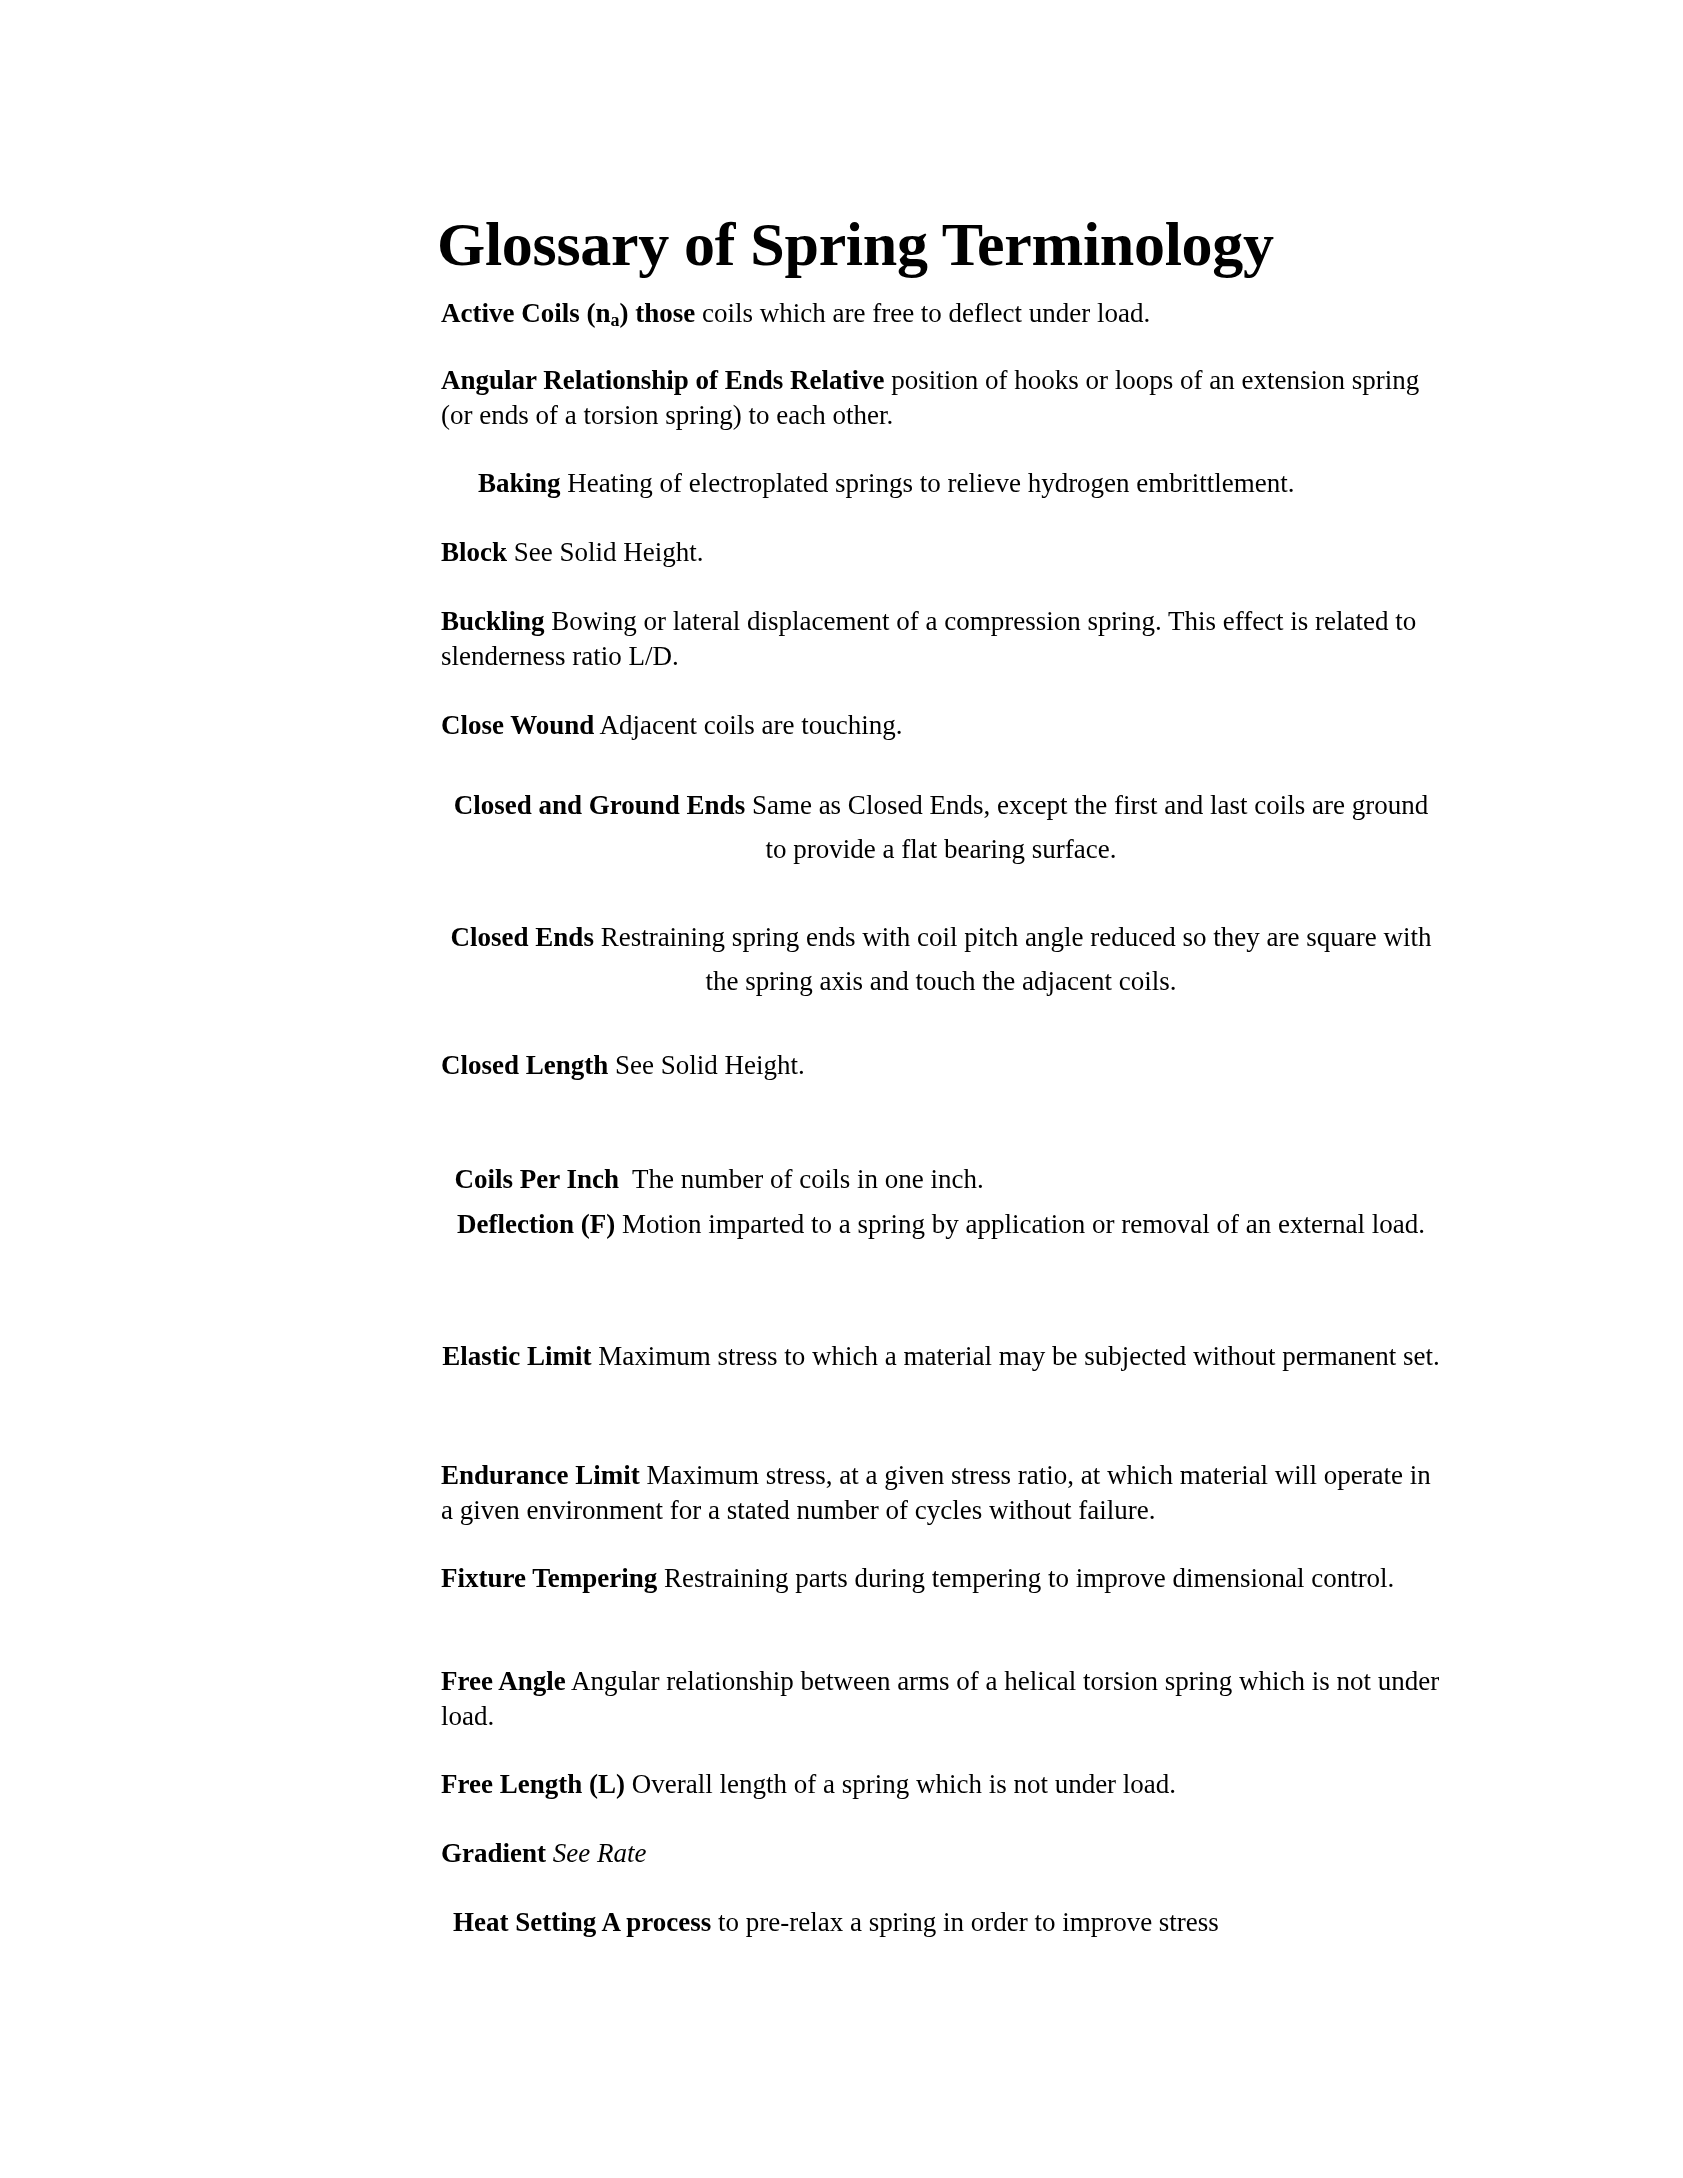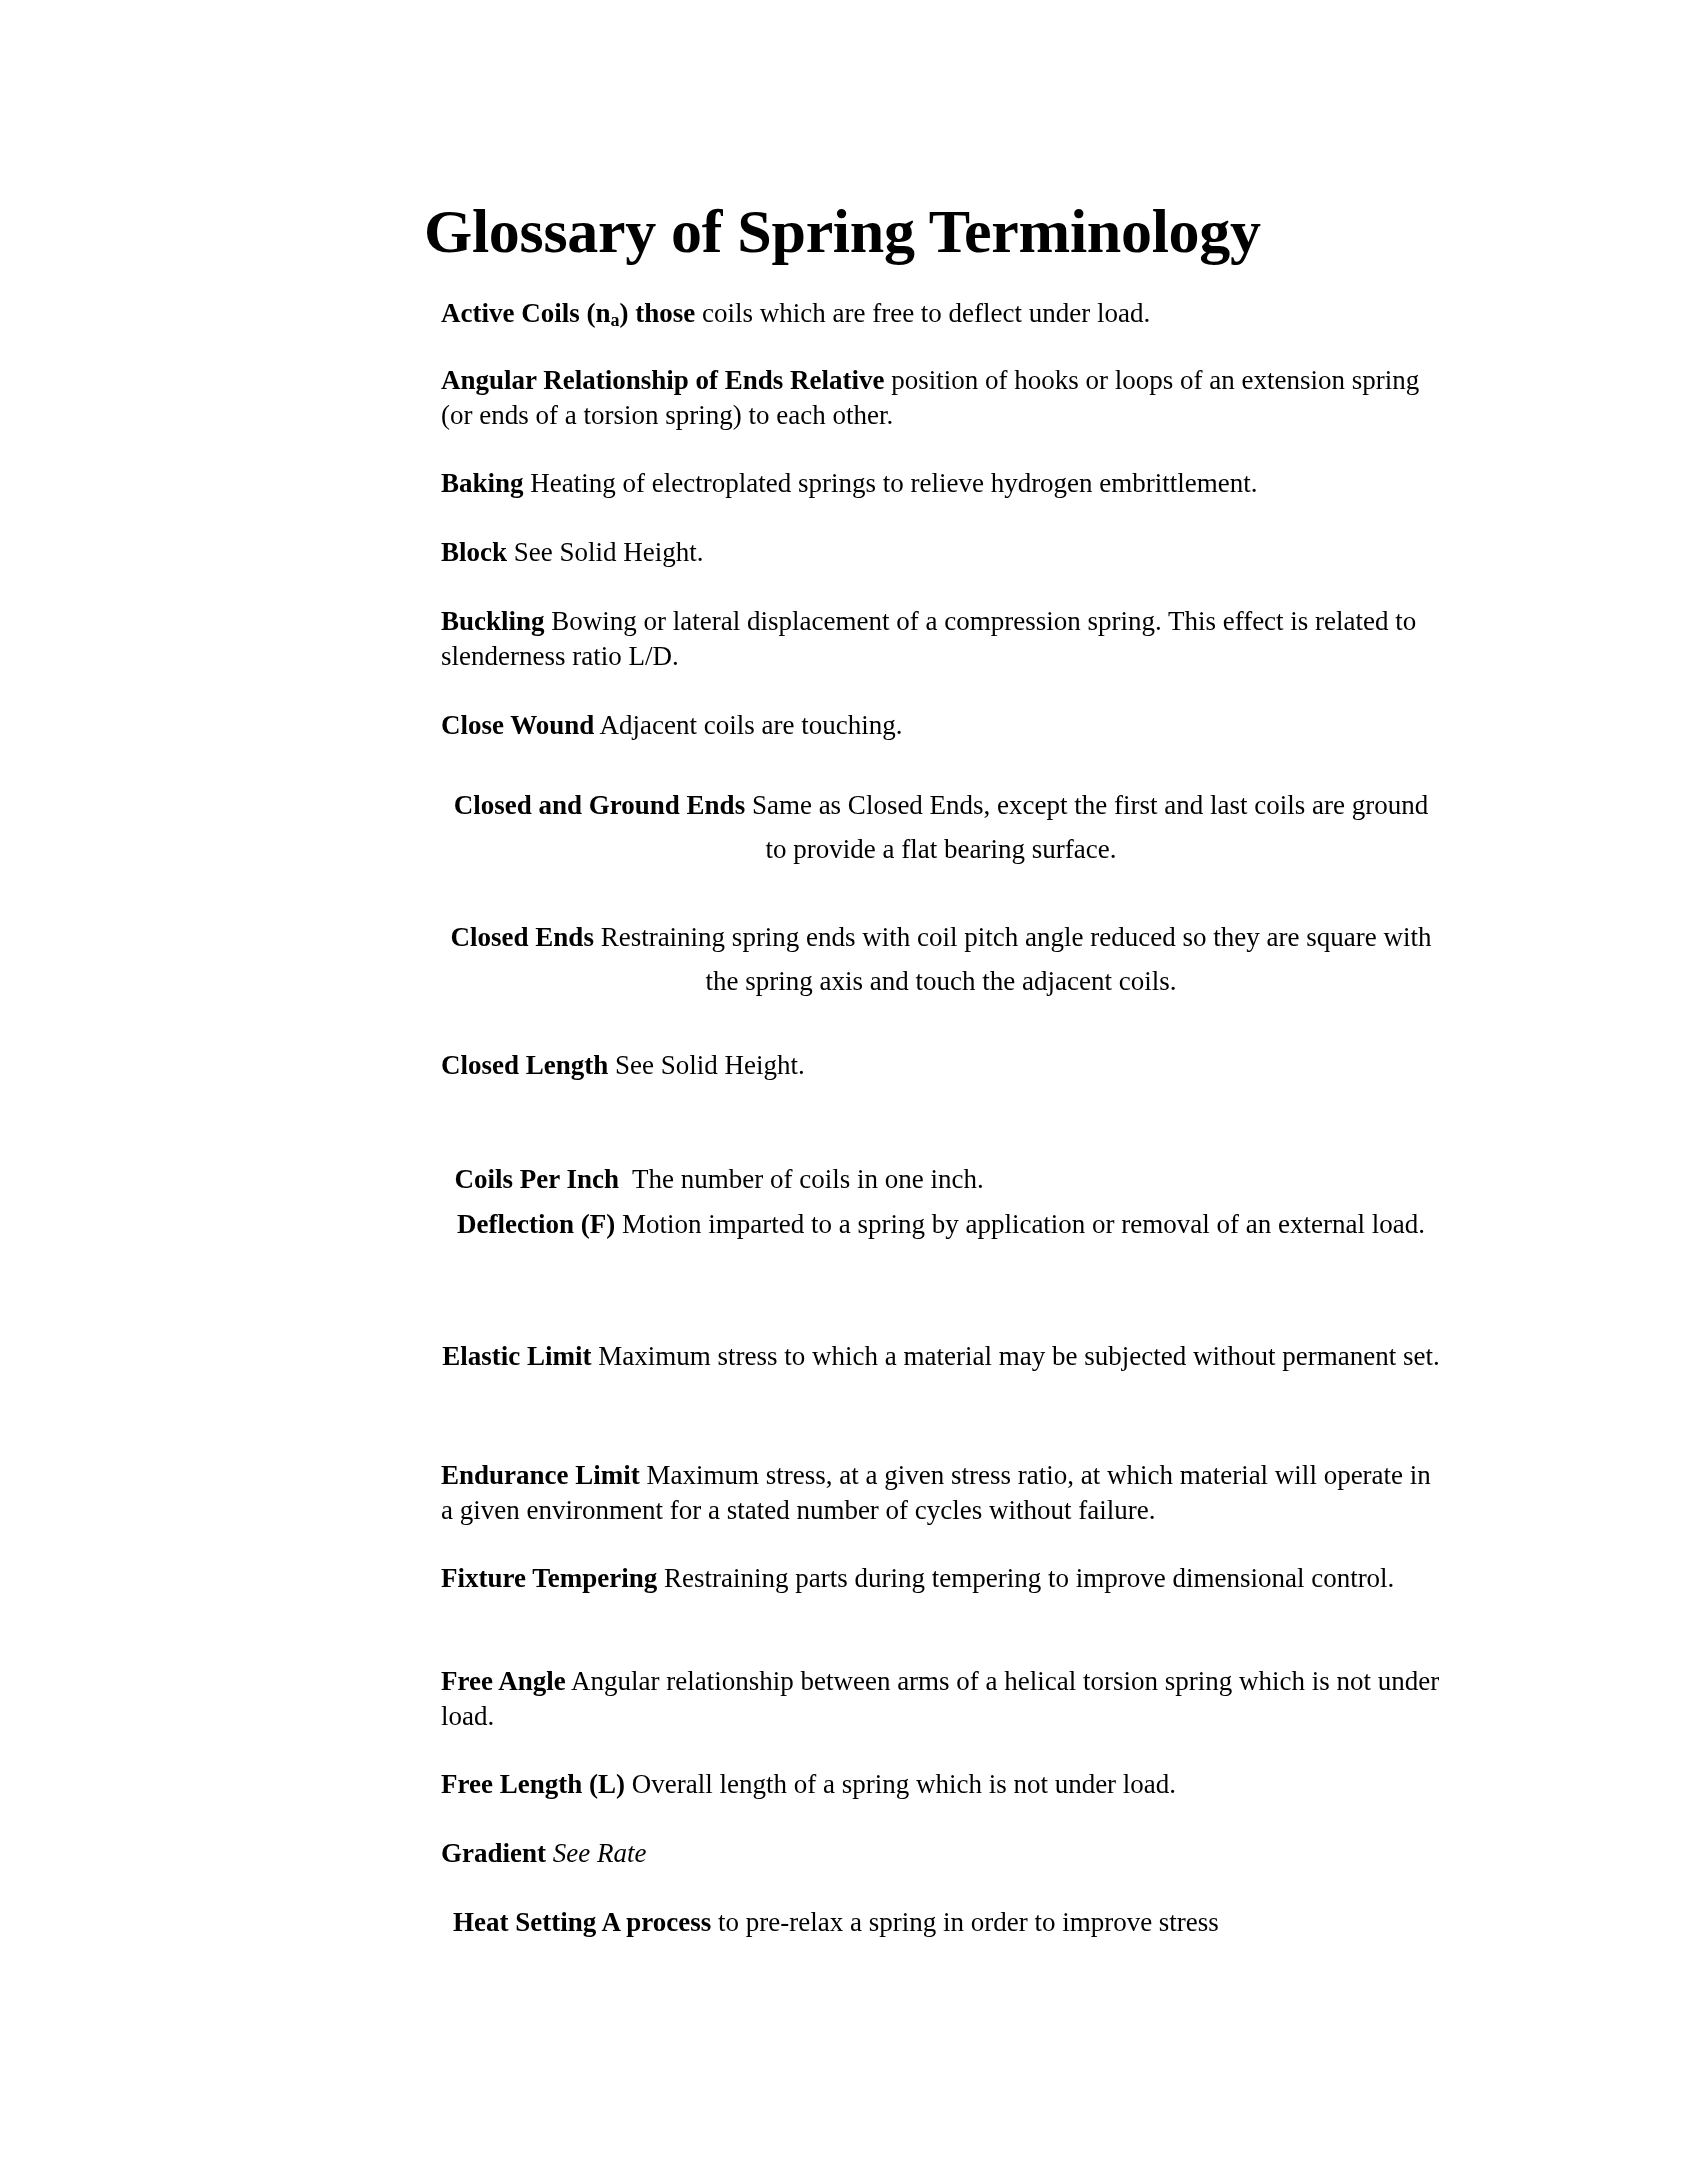--- a/index.html
+++ b/index.html
@@ -17,31 +17,31 @@
       font-size: 27px; line-height: 35px;
     }
     .entry.wide { line-height: 44px; text-align: center; }
     .term { font-weight: bold; }
     .def.italic { font-style: italic; }
     sub { font-size: 18px; vertical-align: -4px; line-height: 0; }
   </style>
 </head>
 <body>
 
-<h1 class="title" style="margin:3px;">Glossary of Spring Terminology</h1>
+<h1 class="title" style="margin:16px;">Glossary of Spring Terminology</h1>
 
 <div class="entry" style="top:296px;">
   <span class="term"><span>Active Coils (n</span><sub>a</sub><span>) those</span></span><span class="def"> coils which are free to deflect under load.</span>
 </div>
 
 <div class="entry" style="top:363px;">
   <span class="term">Angular Relationship of Ends Relative</span><span class="def"> position of hooks or loops of an extension spring (or ends of a torsion spring) to each other.</span>
 </div>
 
-<div class="entry" style="top:466px;">
+<div class="entry" style="top:466px;margin-left:37px;">
   <span class="term">Baking</span><span class="def"> Heating of electroplated springs to relieve hydrogen embrittlement.</span>
 </div>
 
 <div class="entry" style="top:535px;">
   <span class="term">Block</span><span class="def"> See Solid Height.</span>
 </div>
 
 <div class="entry" style="top:604px;">
   <span class="term">Buckling</span><span class="def"> Bowing or lateral displacement of a compression spring. This effect is related to slenderness ratio L/D.</span>
 </div>

